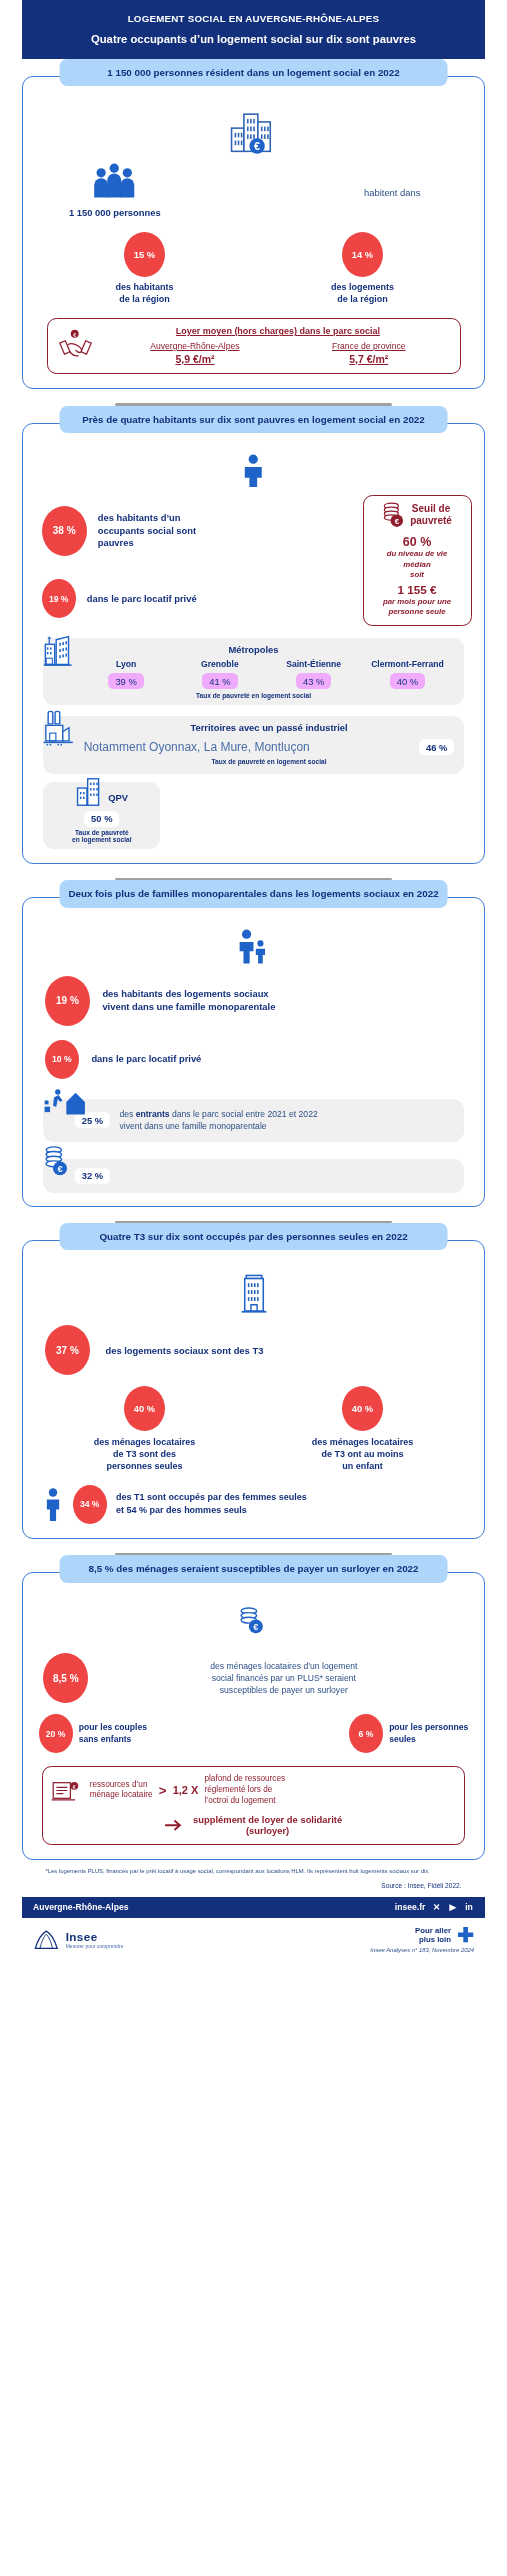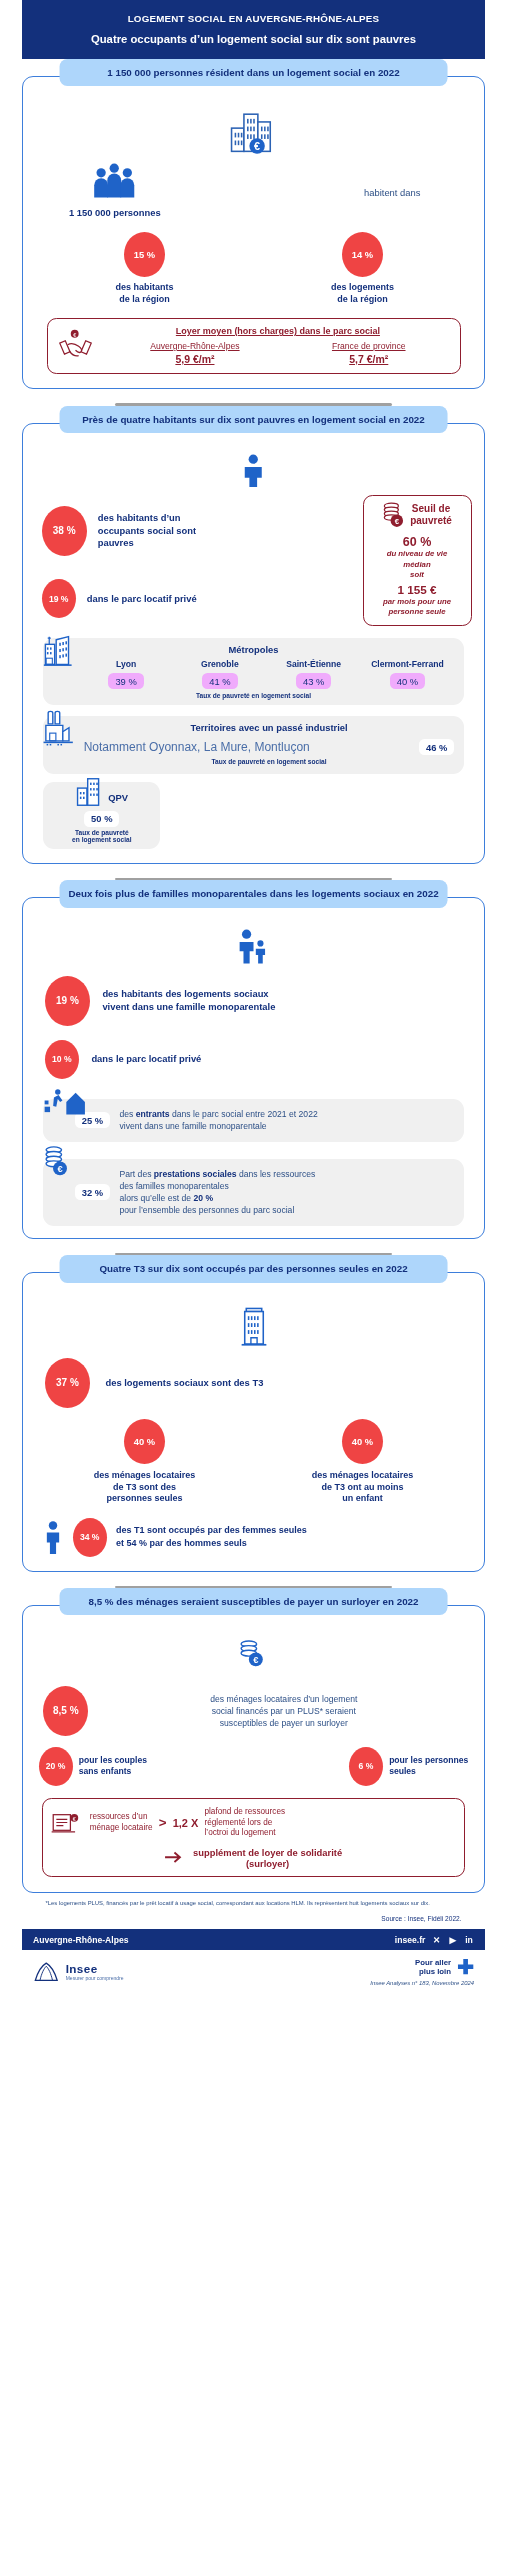--- a/index.html
+++ b/index.html
@@ -527,24 +527,20 @@
           <ellipse cx="14" cy="6" rx="10" ry="3.8" fill="#fff" stroke="#1f63c8" stroke-width="1.8"></ellipse>
           <ellipse cx="14" cy="12" rx="10" ry="3.8" fill="#fff" stroke="#1f63c8" stroke-width="1.8"></ellipse>
           <ellipse cx="14" cy="18" rx="10" ry="3.8" fill="#fff" stroke="#1f63c8" stroke-width="1.8"></ellipse>
           <ellipse cx="14" cy="24" rx="10" ry="3.8" fill="#fff" stroke="#1f63c8" stroke-width="1.8"></ellipse>
           <circle cx="22" cy="30" r="9" fill="#1f63c8"></circle>
           <text x="22" y="35" font-size="12" font-weight="bold" fill="#fff" text-anchor="middle" font-family="'Liberation Sans',sans-serif">€</text>
         </svg>
         <div class="gpanel" style="padding:9.4px 9.4px;">
           <div class="s3-body">
             <div class="valchip">32 %</div>
-            <div class="txt"><span>Part des </span><b>prestations sociales</b><span style="white-space:pre-line"> dans les ressources
-des familles monoparentales
-alors qu’elle est de </span><b>20 %</b><span style="white-space:pre-line">
-pour l’ensemble des personnes du parc social</span></div>
           </div>
         </div>
       </div>
     </div>
     <div class="divider"></div>
   </div>
 
   <div class="section">
     <div class="banner">Quatre T3 sur dix sont occupés par
 des personnes seules en 2022</div>

